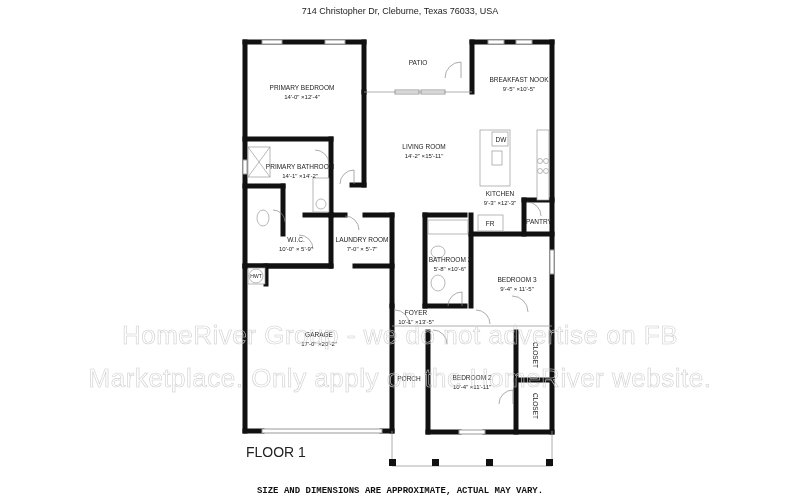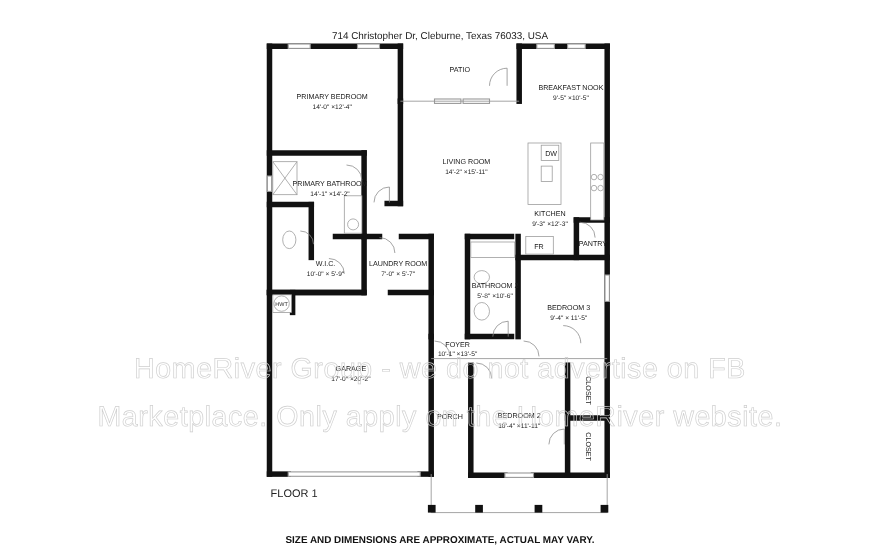--- a/index.html
+++ b/index.html
@@ -1,19 +1,19 @@
 <!DOCTYPE html>
 <html><head>
 <meta charset="utf-8">
 <style>
   html, body { margin: 0; padding: 0; background: #ffffff; }
   body { width: 800px; height: 499px; position: relative; overflow: hidden; font-family: "Liberation Sans", "DejaVu Sans", sans-serif; }
-  .address { position: absolute; top: 6px; left: 0; width: 800px; text-align: center; font-size: 9px; color: #222; margin-top: 21px; }
-  .disclaimer { position: absolute; top: 486px; left: 0; width: 800px; text-align: center; font-size: 9px; font-weight: bold; color: #111; }
-  .floor-label { position: absolute; left: 246px; top: 444px; font-size: 10px; color: #222; }
+  .address { position: absolute; top: 6px; left: 0; width: 800px; text-align: center; font-size: 9px; color: #222; }
+  .disclaimer { position: absolute; top: 486px; left: 0; width: 800px; text-align: center; font-size: 9px; font-weight: bold; color: #111; font-family: Liberation Mono, monospace; }
+  .floor-label { position: absolute; left: 246px; top: 444px; font-size: 14px; color: #222; }
   svg.plan { position: absolute; left: 0; top: 0; }
   .room-name { font-size: 6.5px; fill: #222; text-anchor: middle; font-family: "Liberation Sans", sans-serif; }
   .room-dim { font-size: 6px; fill: #222; text-anchor: middle; font-family: "Liberation Sans", sans-serif; }
   .watermark { position: absolute; left: 0; width: 800px; text-align: center; font-size: 26px; color: rgba(255,255,255,0.0); -webkit-text-stroke: 0.6px #cfcfcf; font-family: "Liberation Sans", sans-serif; letter-spacing: 0.5px; pointer-events: none; }
   .wm1 { top: 320px; }
   .wm2 { top: 363px; }
 </style>
 </head>
 <body>
 

